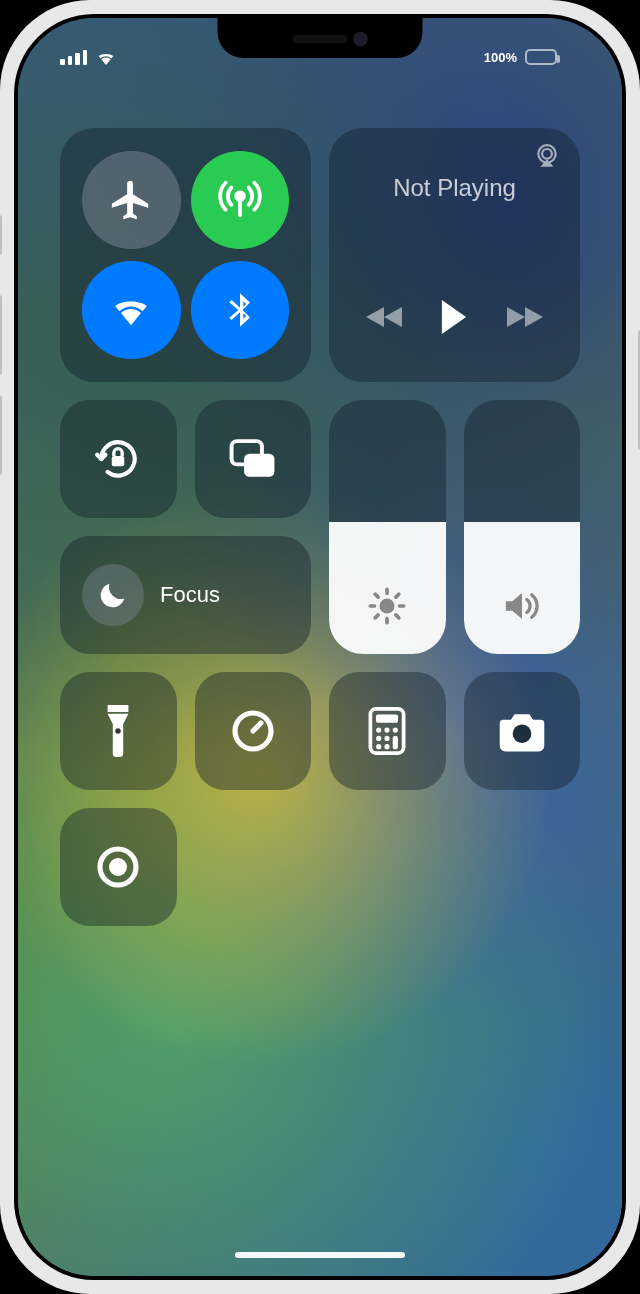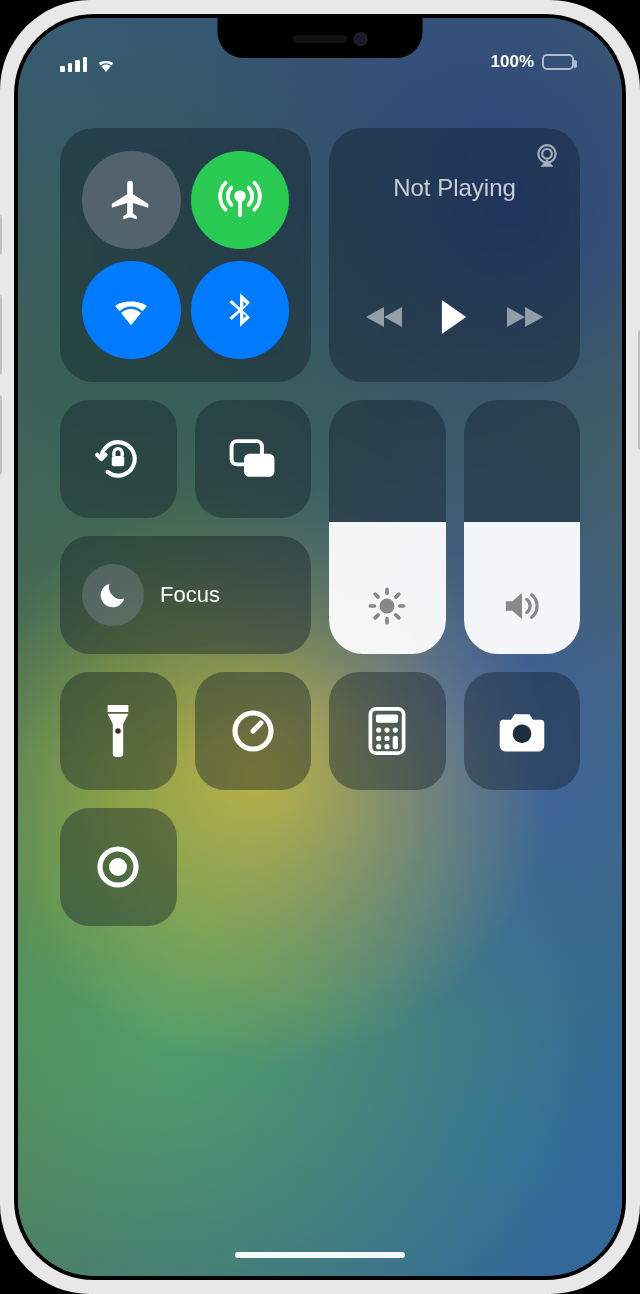--- a/index.html
+++ b/index.html
@@ -58,21 +58,21 @@
   }
 
   
   .side-btn { position:absolute; background:#bfbfbf; border-radius:3px; }
   .sb-mute { left:-4px; top:215px; width:6px; height:40px; }
   .sb-vu   { left:-4px; top:295px; width:6px; height:80px; }
   .sb-vd   { left:-4px; top:395px; width:6px; height:80px; }
   .sb-pw   { right:-4px; top:330px; width:6px; height:120px; }
 
   
-  .status { position:absolute; top:24px; left:0; right:0; height:30px; display:flex; justify-content:space-between; align-items:flex-end; padding:0 48px 0 42px; color:#fff; font-size:17px; font-weight:600; z-index:40;}
+  .status { position:absolute; top:24px; left:0; right:17px; height:30px; display:flex; justify-content:space-between; align-items:center; padding:0 48px 0 42px; color:#fff; font-size:13px; font-weight:600; z-index:40;}
   .status .left, .status .right { display:flex; align-items:center; gap:8px; }
   .signal { display:flex; align-items:flex-end; gap:3px; height:16px;}
   .signal span { width:4.5px; background:#fff; border-radius:1px;}
   .signal span:nth-child(1){height:6px}
   .signal span:nth-child(2){height:9px}
   .signal span:nth-child(3){height:12px}
   .signal span:nth-child(4){height:15px}
   .battery { display:flex; align-items:center; gap:6px;}
   .battery-body { width:32px; height:16px; border:2px solid rgba(255,255,255,.6); border-radius:5px; position:relative; padding:2px;}
   .battery-body::after{content:"";position:absolute;right:-5px;top:4px;width:3px;height:8px;background:rgba(255,255,255,.6);border-radius:0 2px 2px 0;}

